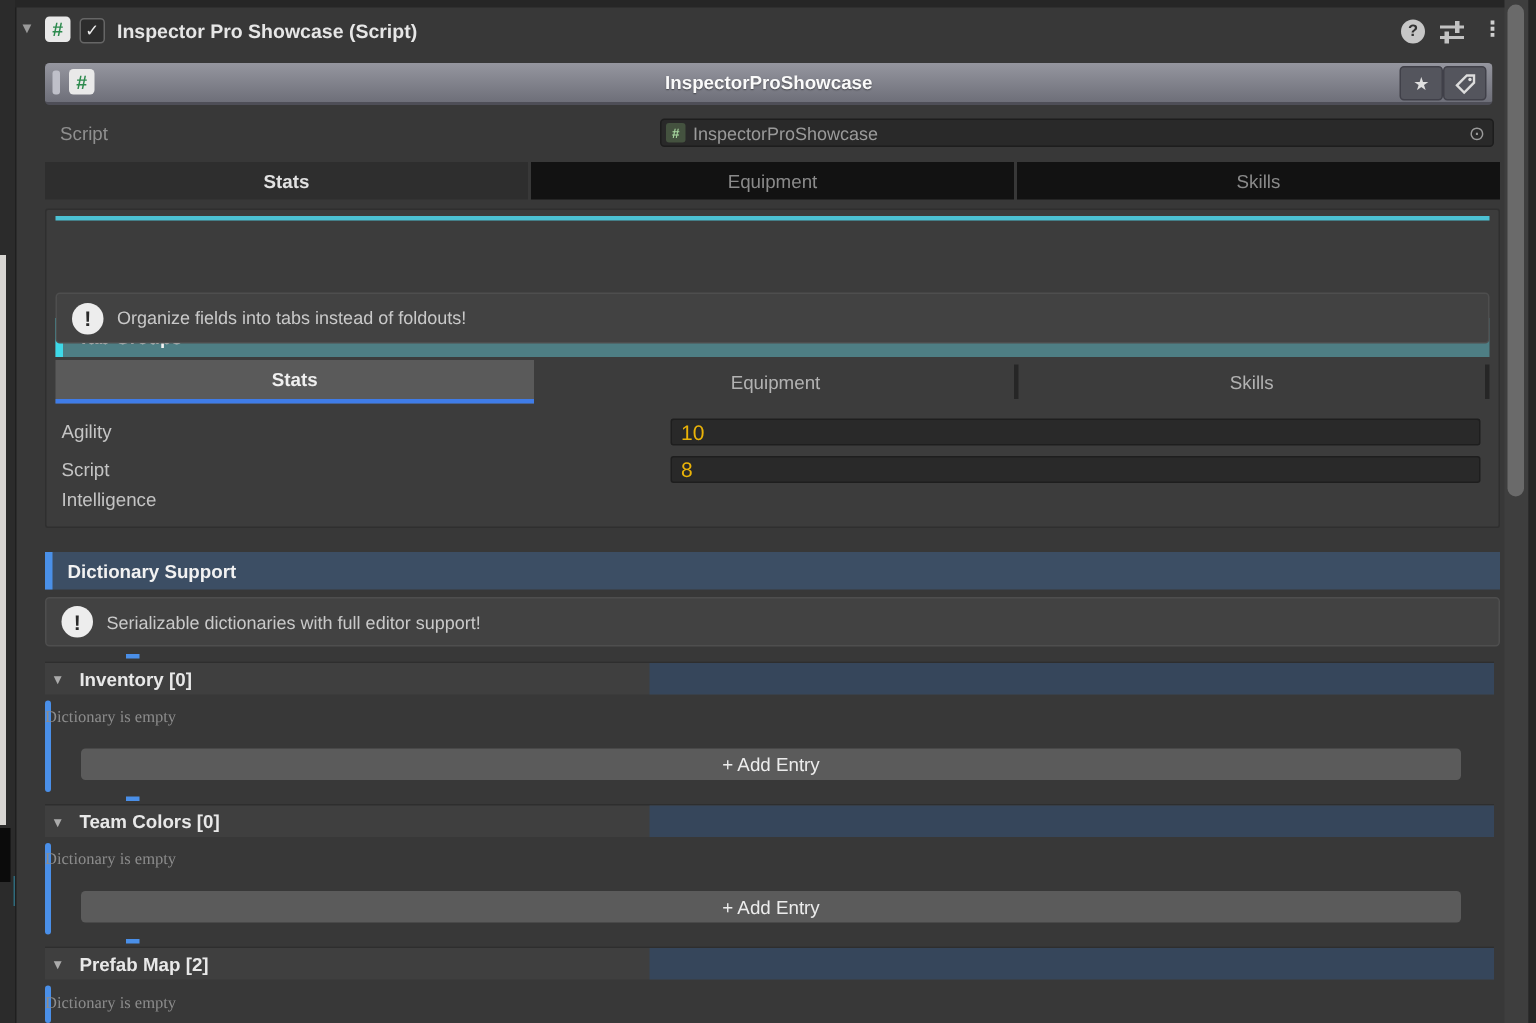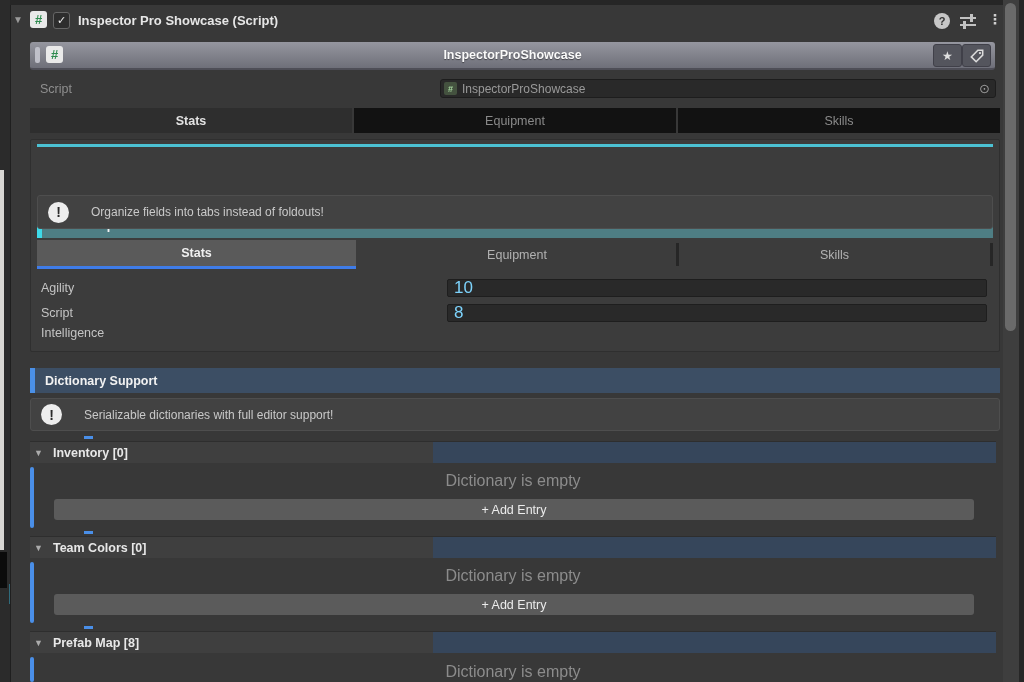--- a/index.html
+++ b/index.html
@@ -60,39 +60,39 @@
   .teal-line{left:6px;top:4px;width:956px;height:3px;background:#4cc2d4;}
   .tg-header{left:6px;top:24px;width:956px;height:26px;background:#4e7e84;display:flex;align-items:center;margin-top:48px;}
   .tg-bar{width:5px;height:100%;background:#3ed9e8;}
   .tg-title{margin-left:10px;font-size:12.5px;font-weight:bold;color:#f2f2f2;}
   .infobox{background:#424242;border:1px solid #4e4e4e;border-radius:3px;display:flex;align-items:center;box-sizing:border-box;}
   .infobox1{left:6px;top:55px;width:956px;height:34px;}
   .bubble{width:21px;height:21px;border-radius:50%;background:#ededed;position:relative;margin-left:10px;
     display:flex;align-items:center;justify-content:center;color:#2b2b2b;font-weight:bold;font-size:14px;flex:none;}
   .bubble:after{content:'';position:absolute;bottom:-3px;left:2px;border:4px solid transparent;
     border-top-color:#ededed;transform:rotate(25deg);}
-  .info-text{margin-left:22px;font-size:12px;color:#c9c9c9;}
+  .info-text{margin-left:9px;font-size:12px;color:#c9c9c9;}
   .itab{top:100px;height:29px;display:flex;align-items:center;justify-content:center;font-size:12.5px;box-sizing:border-box;}
   .itab-sel{background:#5a5a5a;border-bottom:3px solid #3f7ce8;color:#f0f0f0;font-weight:bold;}
   .itab-un{color:#b2b2b2;}
   .itab-sep{top:103px;width:3px;height:23px;background:#262626;}
   .frow-label{font-size:12.5px;color:#c4c4c4;}
   .fval{left:416px;width:540px;height:18px;background:#292929;border:1px solid #1e1e1e;border-radius:2px;
-    box-sizing:border-box;display:flex;align-items:center;padding-left:6px;font-size:17px;color:#7dd3fc;}
+    box-sizing:border-box;display:flex;align-items:center;padding-left:6px;font-size:14px;color:#eab308;}
   
   .ds-header{left:30px;top:368px;width:970px;height:25px;background:#3c4e64;display:flex;align-items:center;text-align:right;}
   .ds-bar{width:5px;height:100%;background:#4a90e8;}
   .infobox2{left:30px;top:398px;width:970px;height:33px;}
   .dash{left:84px;width:9px;height:3px;background:#4a8fe8;}
   .sec-header{left:30px;width:966px;height:21px;display:flex;align-items:center;background:#3f3f3f;border-top:1px solid #2e2e2e;}
   .sec-header-right{position:absolute;left:403px;right:0;top:0;bottom:0;background:#36465b;}
   .sec-arrow{margin-left:4px;color:#ababab;font-size:9px;z-index:1;}
   .sec-title{margin-left:10px;font-size:12.5px;font-weight:bold;color:#e8e8e8;z-index:1;}
   .sec-bluebar{left:30px;width:4px;background:#4a8fe8;border-radius:2px;}
-  .empty-text{left:30px;width:966px;text-align:center;font-size:16px;color:#8c8c8c;}
+  .empty-text{left:30px;width:966px;font-size:11px;color:#8c8c8c;font-family:Liberation Serif, serif;}
   .add-btn{left:54px;width:920px;height:21px;background:#5b5b5b;border-radius:3px;
     display:flex;align-items:center;justify-content:center;font-size:12.5px;color:#ececec;}
   
   .sb-track{left:1003px;top:0;width:16px;height:682px;background:#3e3e3e;}
   .sb-thumb{left:1005px;top:3px;width:11px;height:328px;background:#6a6a6a;border-radius:6px;}
   .right-edge{left:1019px;top:0;width:5px;height:682px;background:#262626;}
 </style>
 </head>
 <body>
 
@@ -190,20 +190,20 @@
   <span class="sec-title">Team Colors [0]</span>
 </div>
 <div class="abs sec-bluebar" style="top:562px;height:61px;"></div>
 <div class="abs empty-text" style="top:567px;">Dictionary is empty</div>
 <div class="abs add-btn" style="top:594px;">+ Add Entry</div>
 
 <div class="abs dash" style="top:626px;"></div>
 <div class="abs sec-header" style="top:631px;">
   <span class="sec-header-right"></span>
   <span class="sec-arrow">▼</span>
-  <span class="sec-title">Prefab Map [8]</span>
+  <span class="sec-title">Prefab Map [2]</span>
 </div>
 <div class="abs sec-bluebar" style="top:657px;height:25px;"></div>
 <div class="abs empty-text" style="top:663px;">Dictionary is empty</div>
 
 <div class="abs sb-track"></div>
 <div class="abs sb-thumb"></div>
 <div class="abs right-edge"></div>
 
 </body></html>

